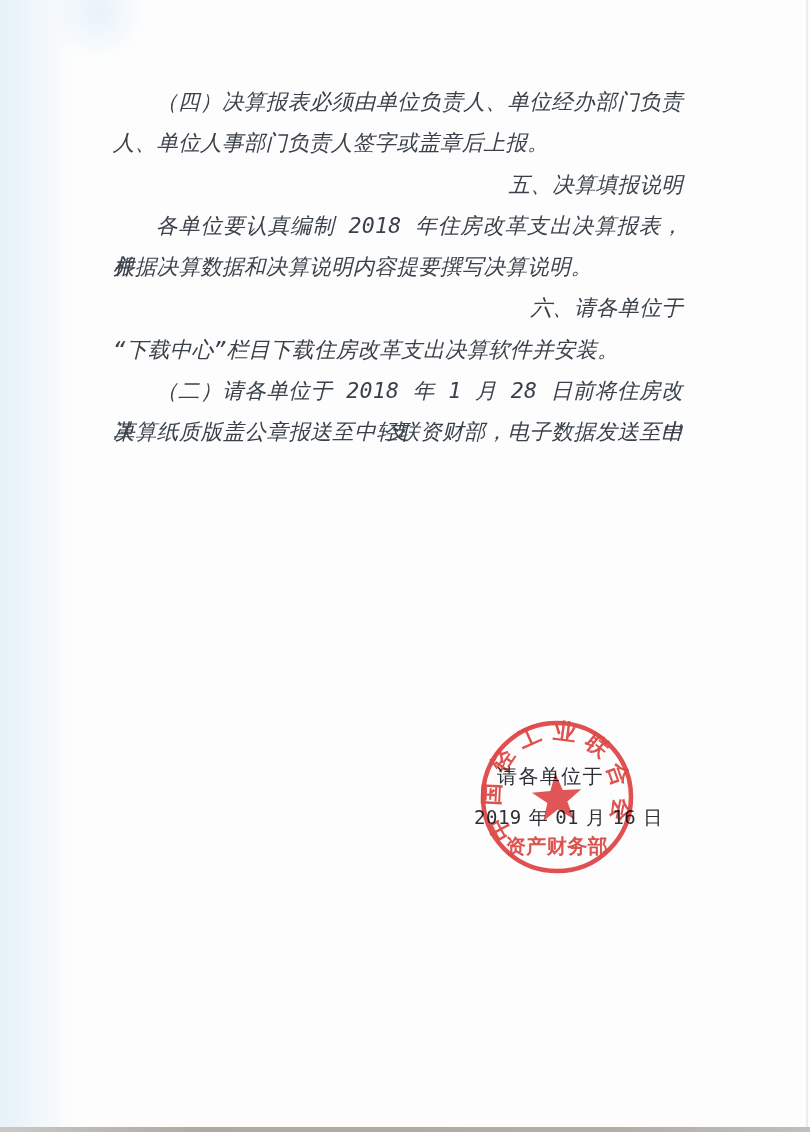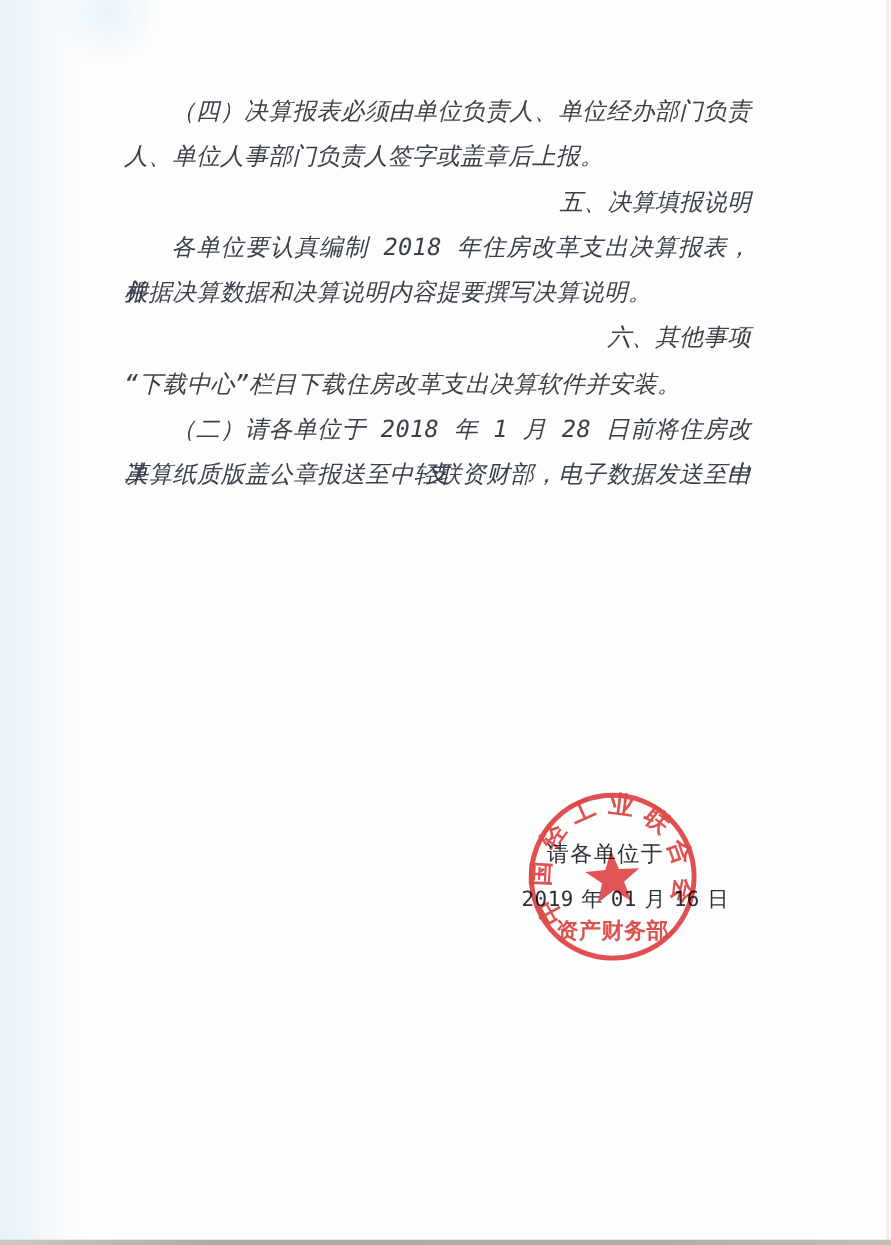--- a/index.html
+++ b/index.html
@@ -118,21 +118,21 @@
 
   <div class="tint-left"></div>
   <div class="tint-topleft"></div>
 
   <div class="textblock">
     <div class="line indent justify">（四）决算报表必须由单位负责人、单位经办部门负责</div>
     <div class="line">人、单位人事部门负责人签字或盖章后上报。</div>
     <div class="line indent">五、决算填报说明</div>
     <div class="line indent justify">各单位要认真编制 2018 年住房改革支出决算报表，并</div>
     <div class="line">根据决算数据和决算说明内容提要撰写决算说明。</div>
-    <div class="line indent">六、其他事项</div>
+    <div class="line indent">六、请各单位于</div>
     <div class="line">“下载中心”栏目下载住房改革支出决算软件并安装。</div>
     <div class="line indent justify">（二）请各单位于 2018 年 1 月 28 日前将住房改革支出</div>
     <div class="line justify">决算纸质版盖公章报送至中轻联资财部，电子数据发送至中</div>
   </div>
 
   <div class="seal-wrap">
     <svg width="170" height="170" viewBox="0 0 170 170">
 
       <circle cx="85" cy="85" r="74" fill="none" stroke="#e04042" stroke-width="4.5" opacity="0.92"></circle>
 

